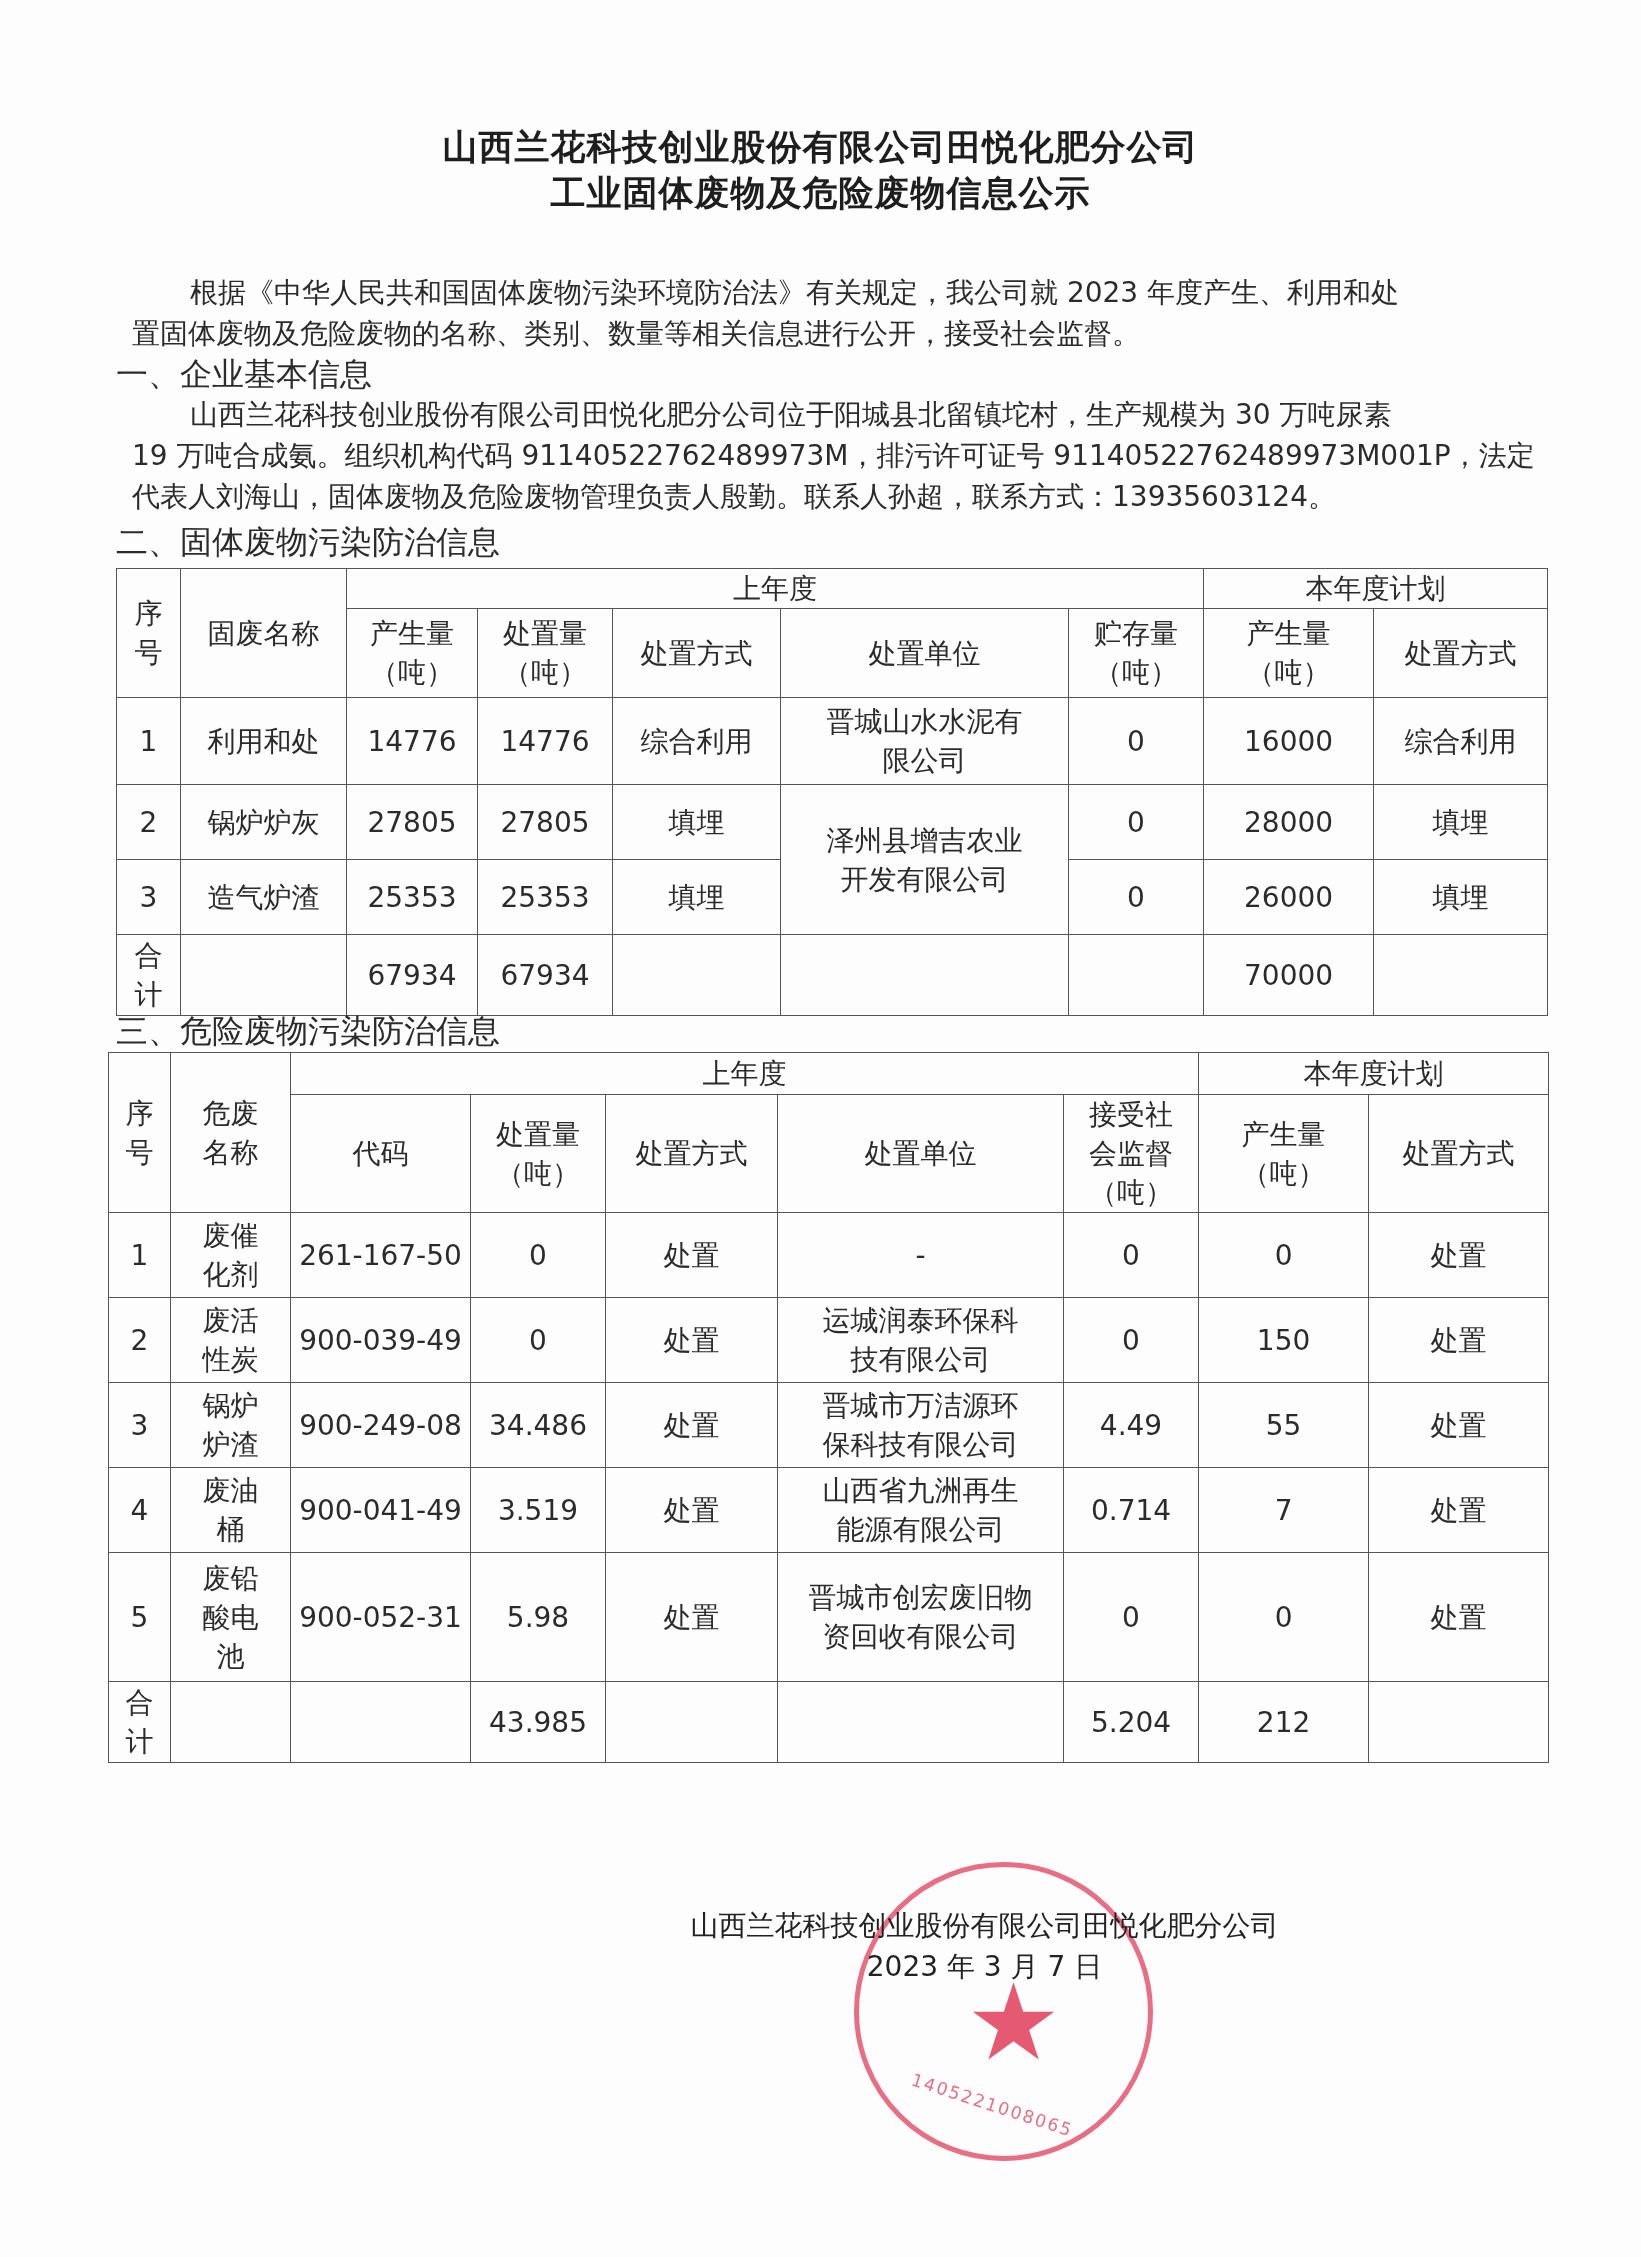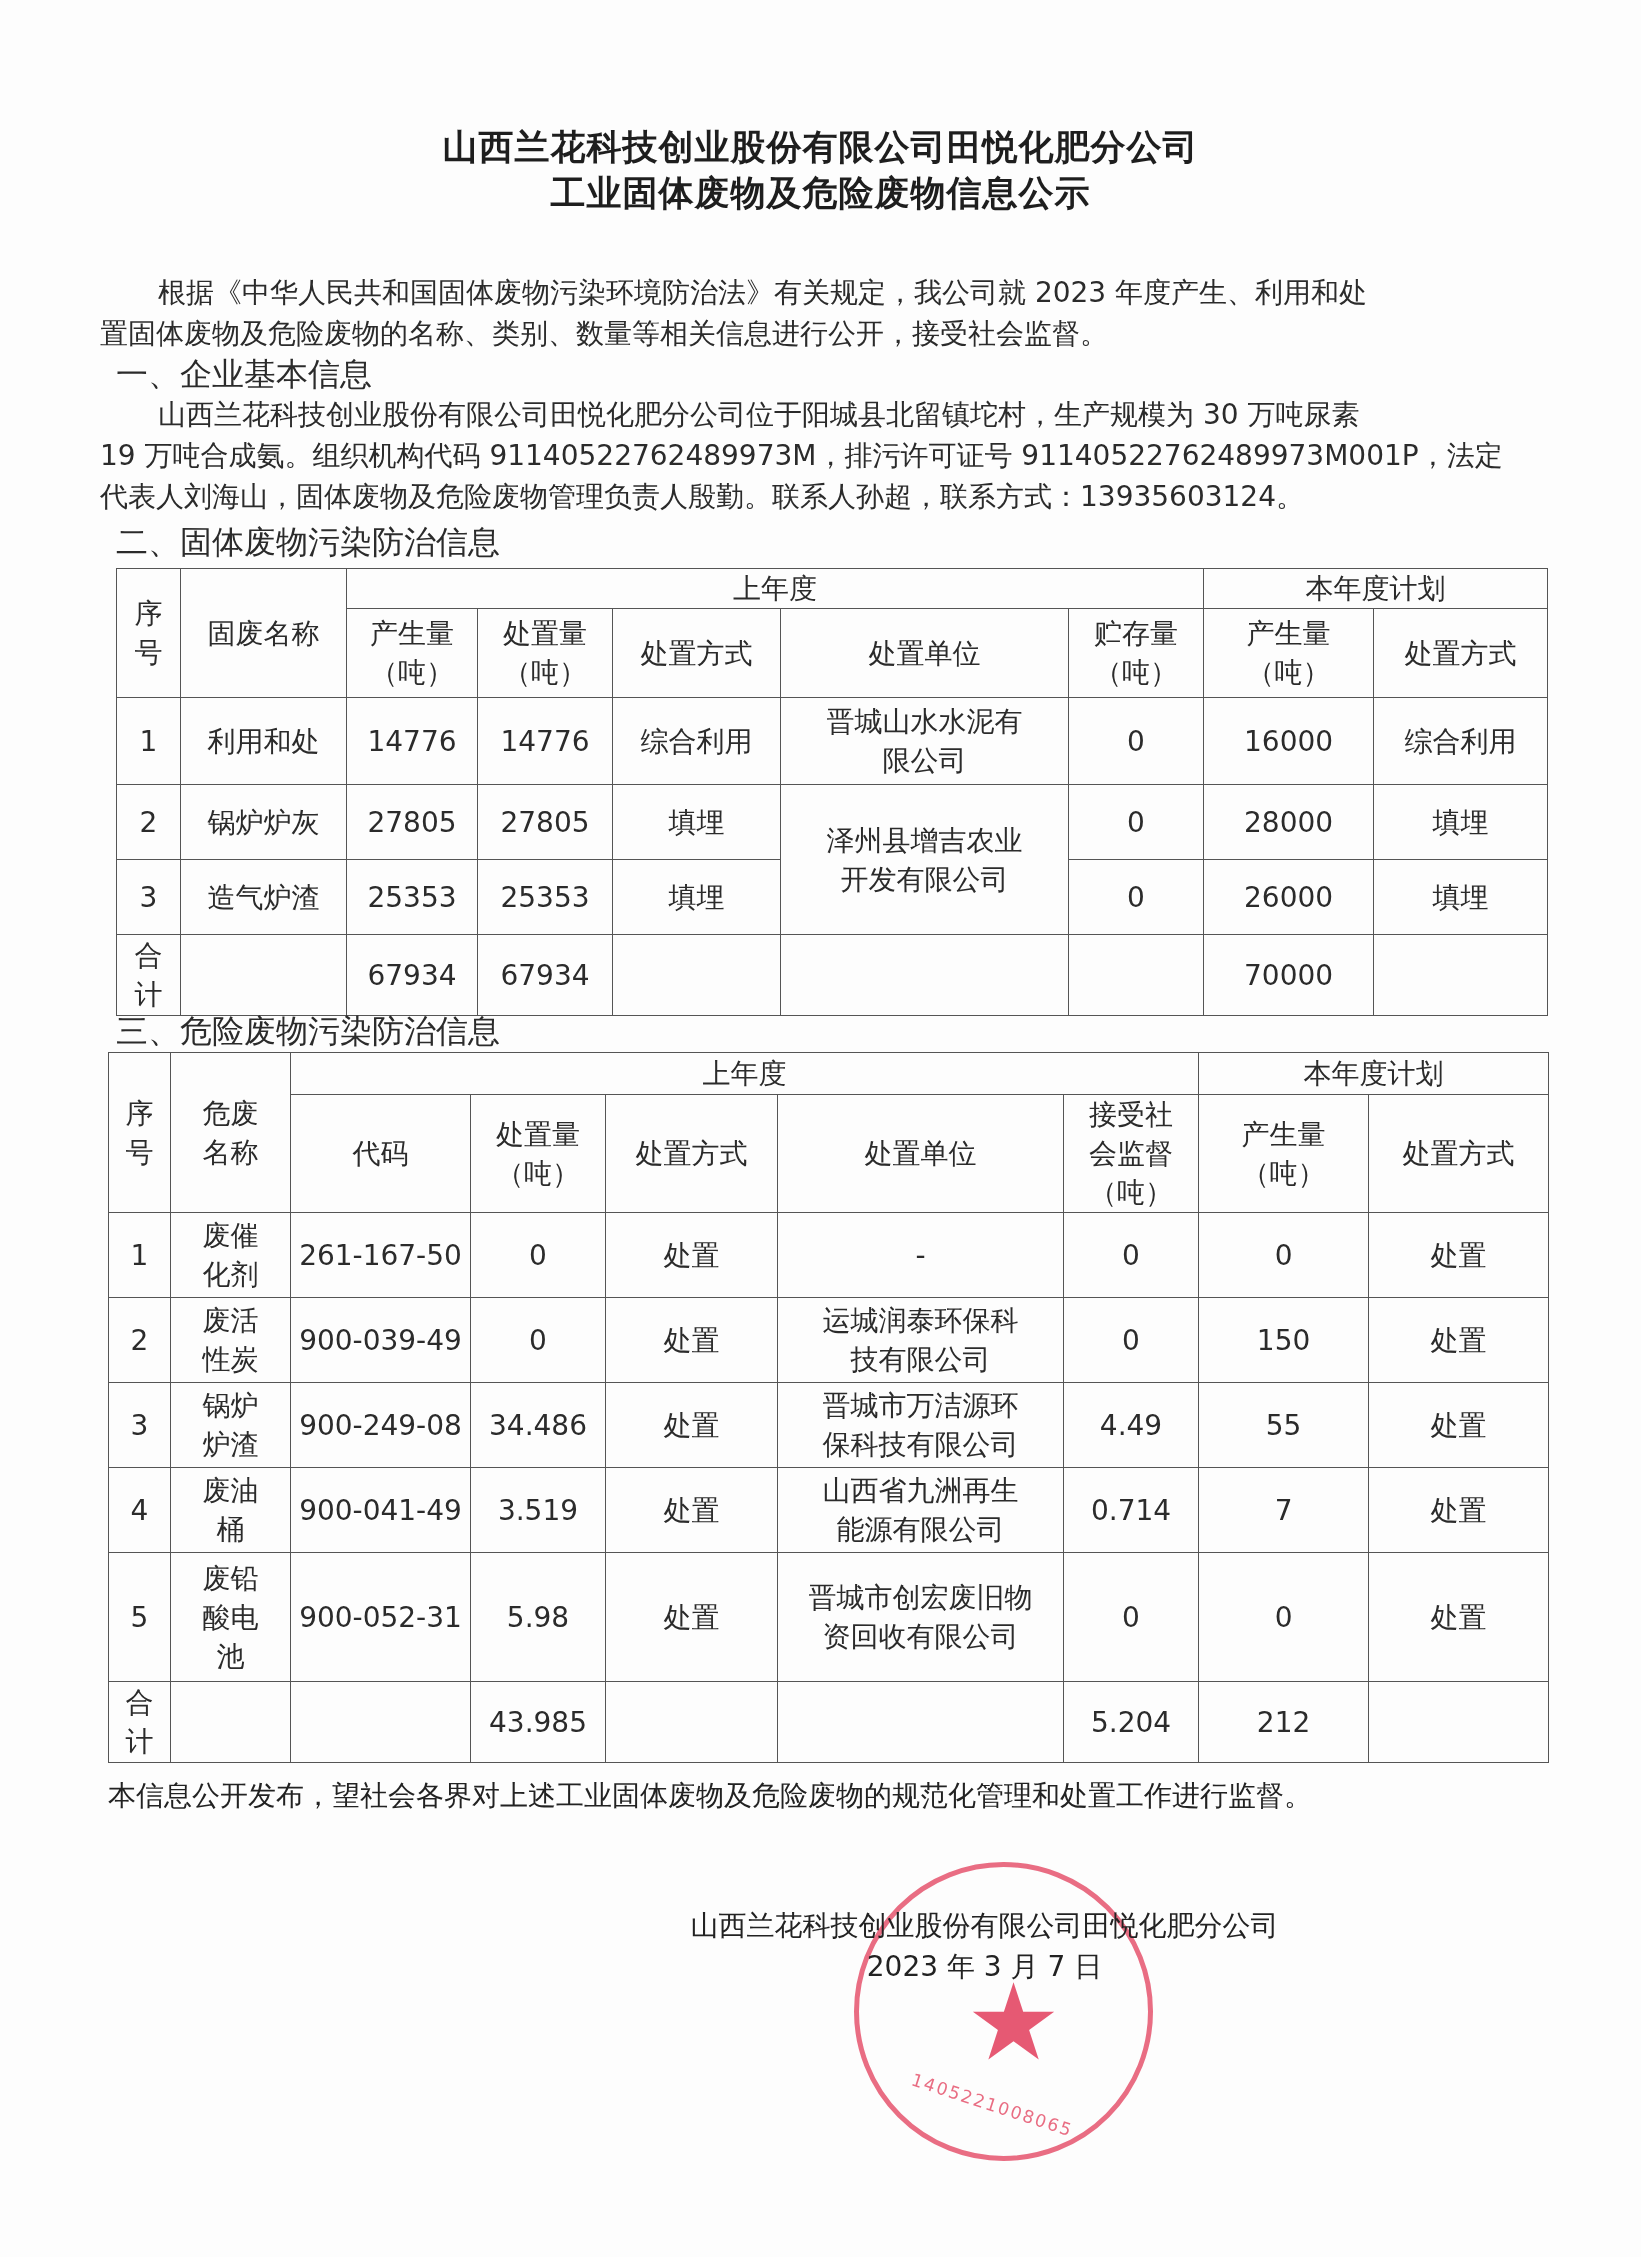--- a/index.html
+++ b/index.html
@@ -1,20 +1,20 @@
 <!DOCTYPE html>
 <html><head>
 <meta charset="utf-8">
 <style>
   html, body { margin:0; padding:0; background:#ffffff; }
   body { width:1641px; height:2257px; position:relative; overflow:hidden;
          font-family:"DejaVu Sans","Liberation Sans",sans-serif; color:#2a2a2a; }
   .page { position:absolute; left:0; top:0; width:1641px; height:2257px; background:#fdfdfd; }
   .title { position:absolute; left:0; width:1641px; text-align:center; font-weight:bold; font-size:35px; color:#1e1e1e; letter-spacing:1px; }
-  .para { position:absolute; left:100px; width:1431px; font-size:28px; line-height:41px; color:#2b2b2b; }
+  .para { position:absolute; left:132px; width:1431px; font-size:28px; line-height:41px; color:#2b2b2b; }
   .indent { text-indent:58px; }
   .section { position:absolute; left:116px; font-size:32px; color:#2b2b2b; }
   table { position:absolute; border-collapse:collapse; table-layout:fixed; font-size:28px; color:#2b2b2b; }
   td { border:1.9px solid #555; text-align:center; vertical-align:middle; padding:0 3.9px; line-height:39px; }
   .unit { display:block; }
   .footer-note { position:absolute; left:108px; font-size:28px; color:#222; }
   .sign { position:absolute; left:0; width:1641px; text-align:center; font-size:28px; color:#222; }
   .stamp { position:absolute; left:854px; top:1862px; width:299px; height:299px; border-radius:50%;
            border:5.8px solid rgba(226,60,90,0.75); box-sizing:border-box; }
   .stamp-star { position:absolute; left:966px; top:1970px; font-size:106px; color:rgba(226,60,90,0.85); line-height:1; }
@@ -229,21 +229,20 @@
       <td>43.985</td>
       <td></td>
       <td></td>
       <td>5.204</td>
       <td>212</td>
       <td></td>
     </tr>
   </tbody>
     </table>
 
-  <div class="footer-note" style="top:1777px;">本信息公开发布，望社会各界对上述工业固体废物及危险废物的规范化管理和处置工作进行监督。</div>
 
   <div class="stamp"></div>
   <div class="stamp-star">★</div>
   <div class="stamp-num">1405221008065</div>
 
   <div class="sign" style="top:1907px; left:164px;">山西兰花科技创业股份有限公司田悦化肥分公司</div>
   <div class="sign" style="top:1948px; left:164px;">2023 年 3 月 7 日</div>
 
 </div>
 

